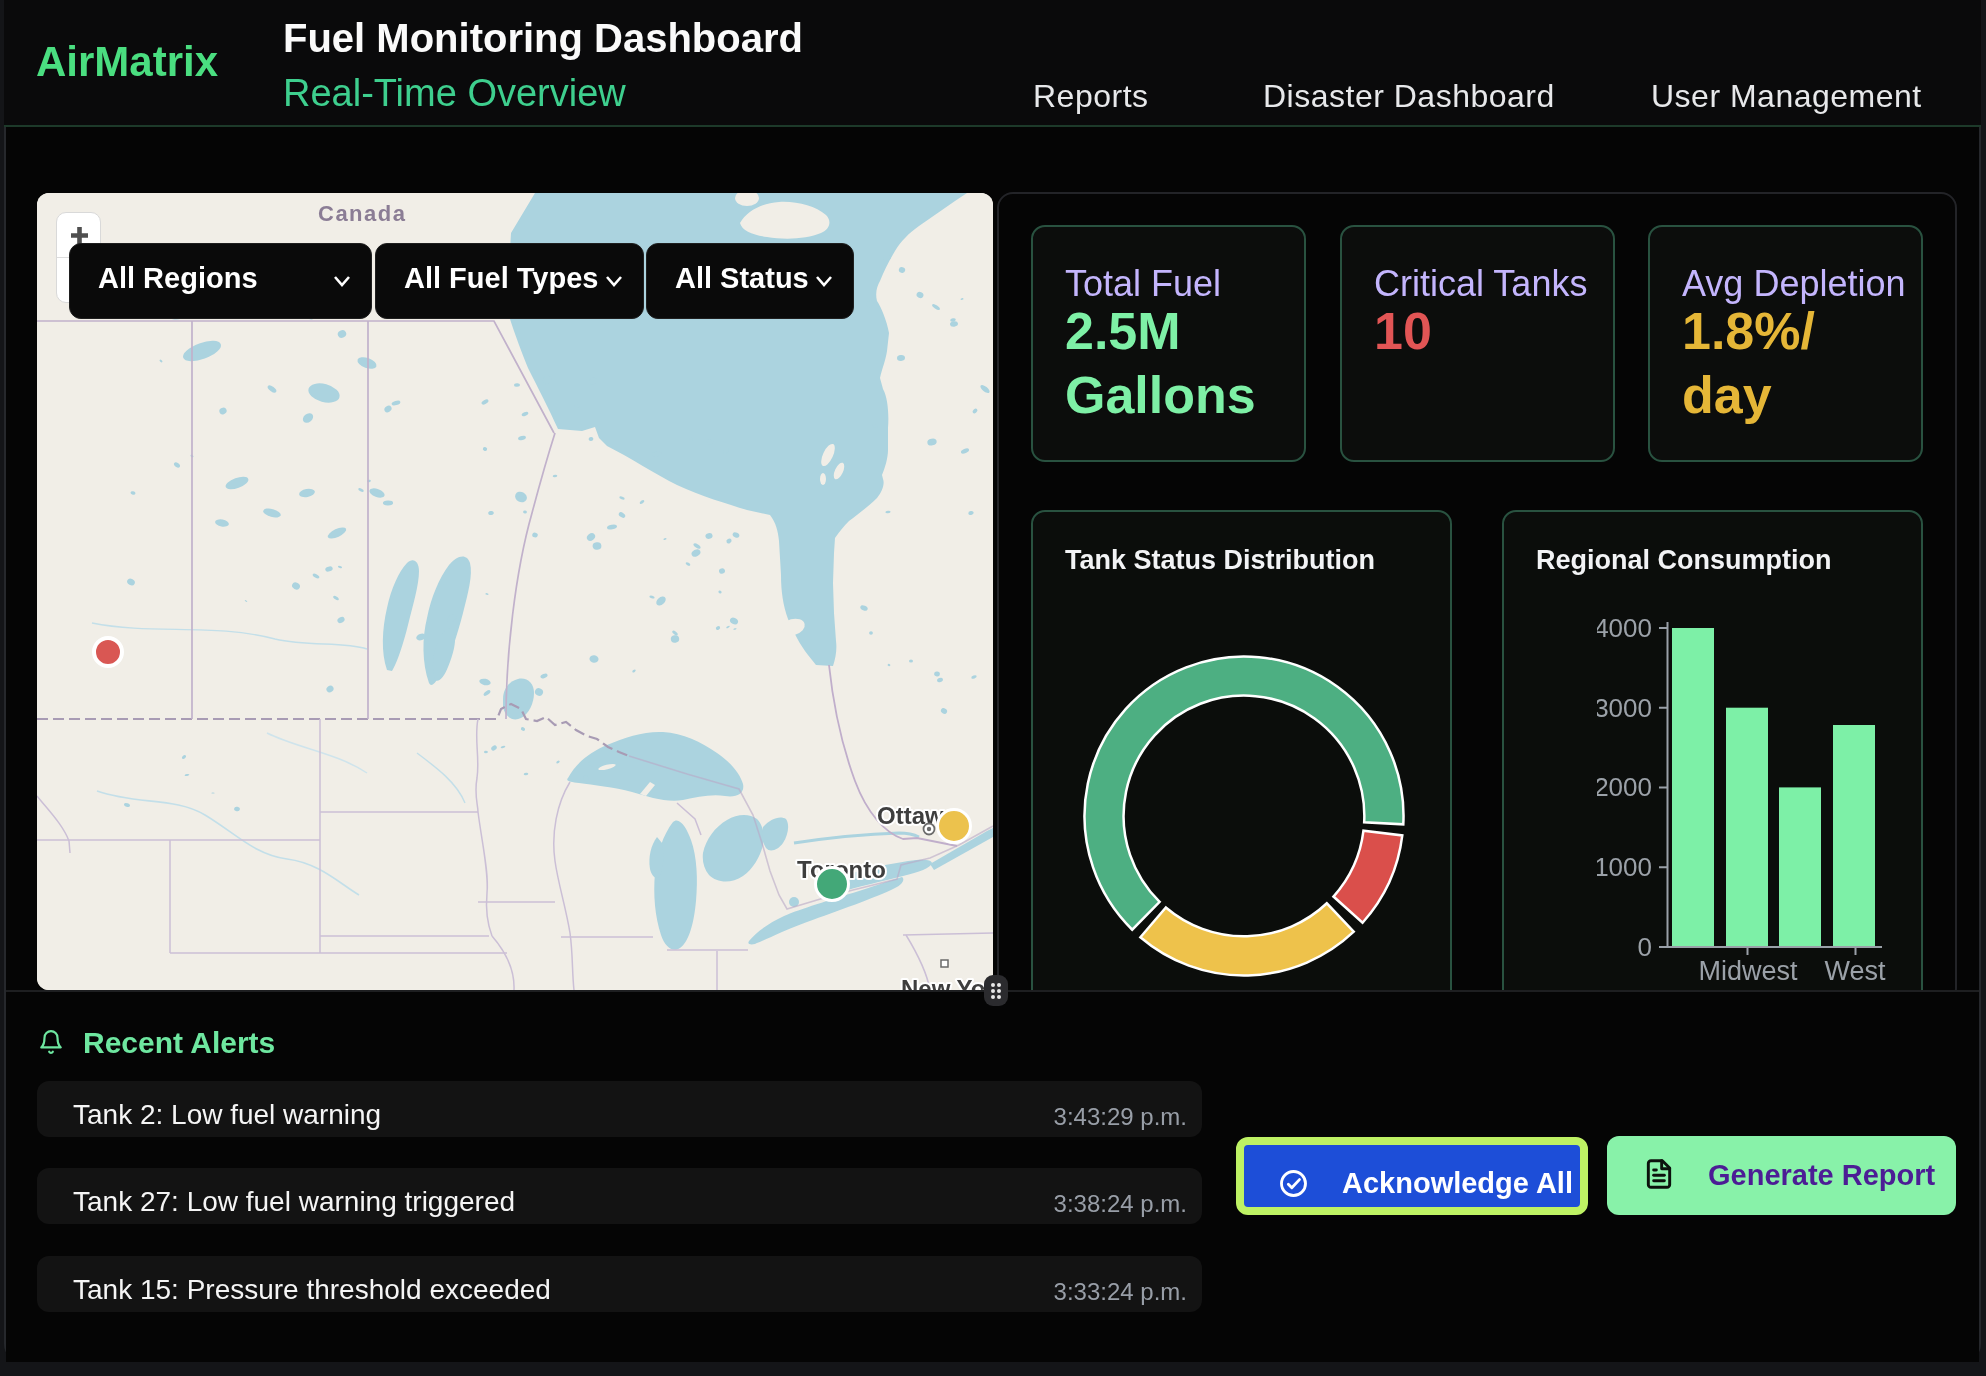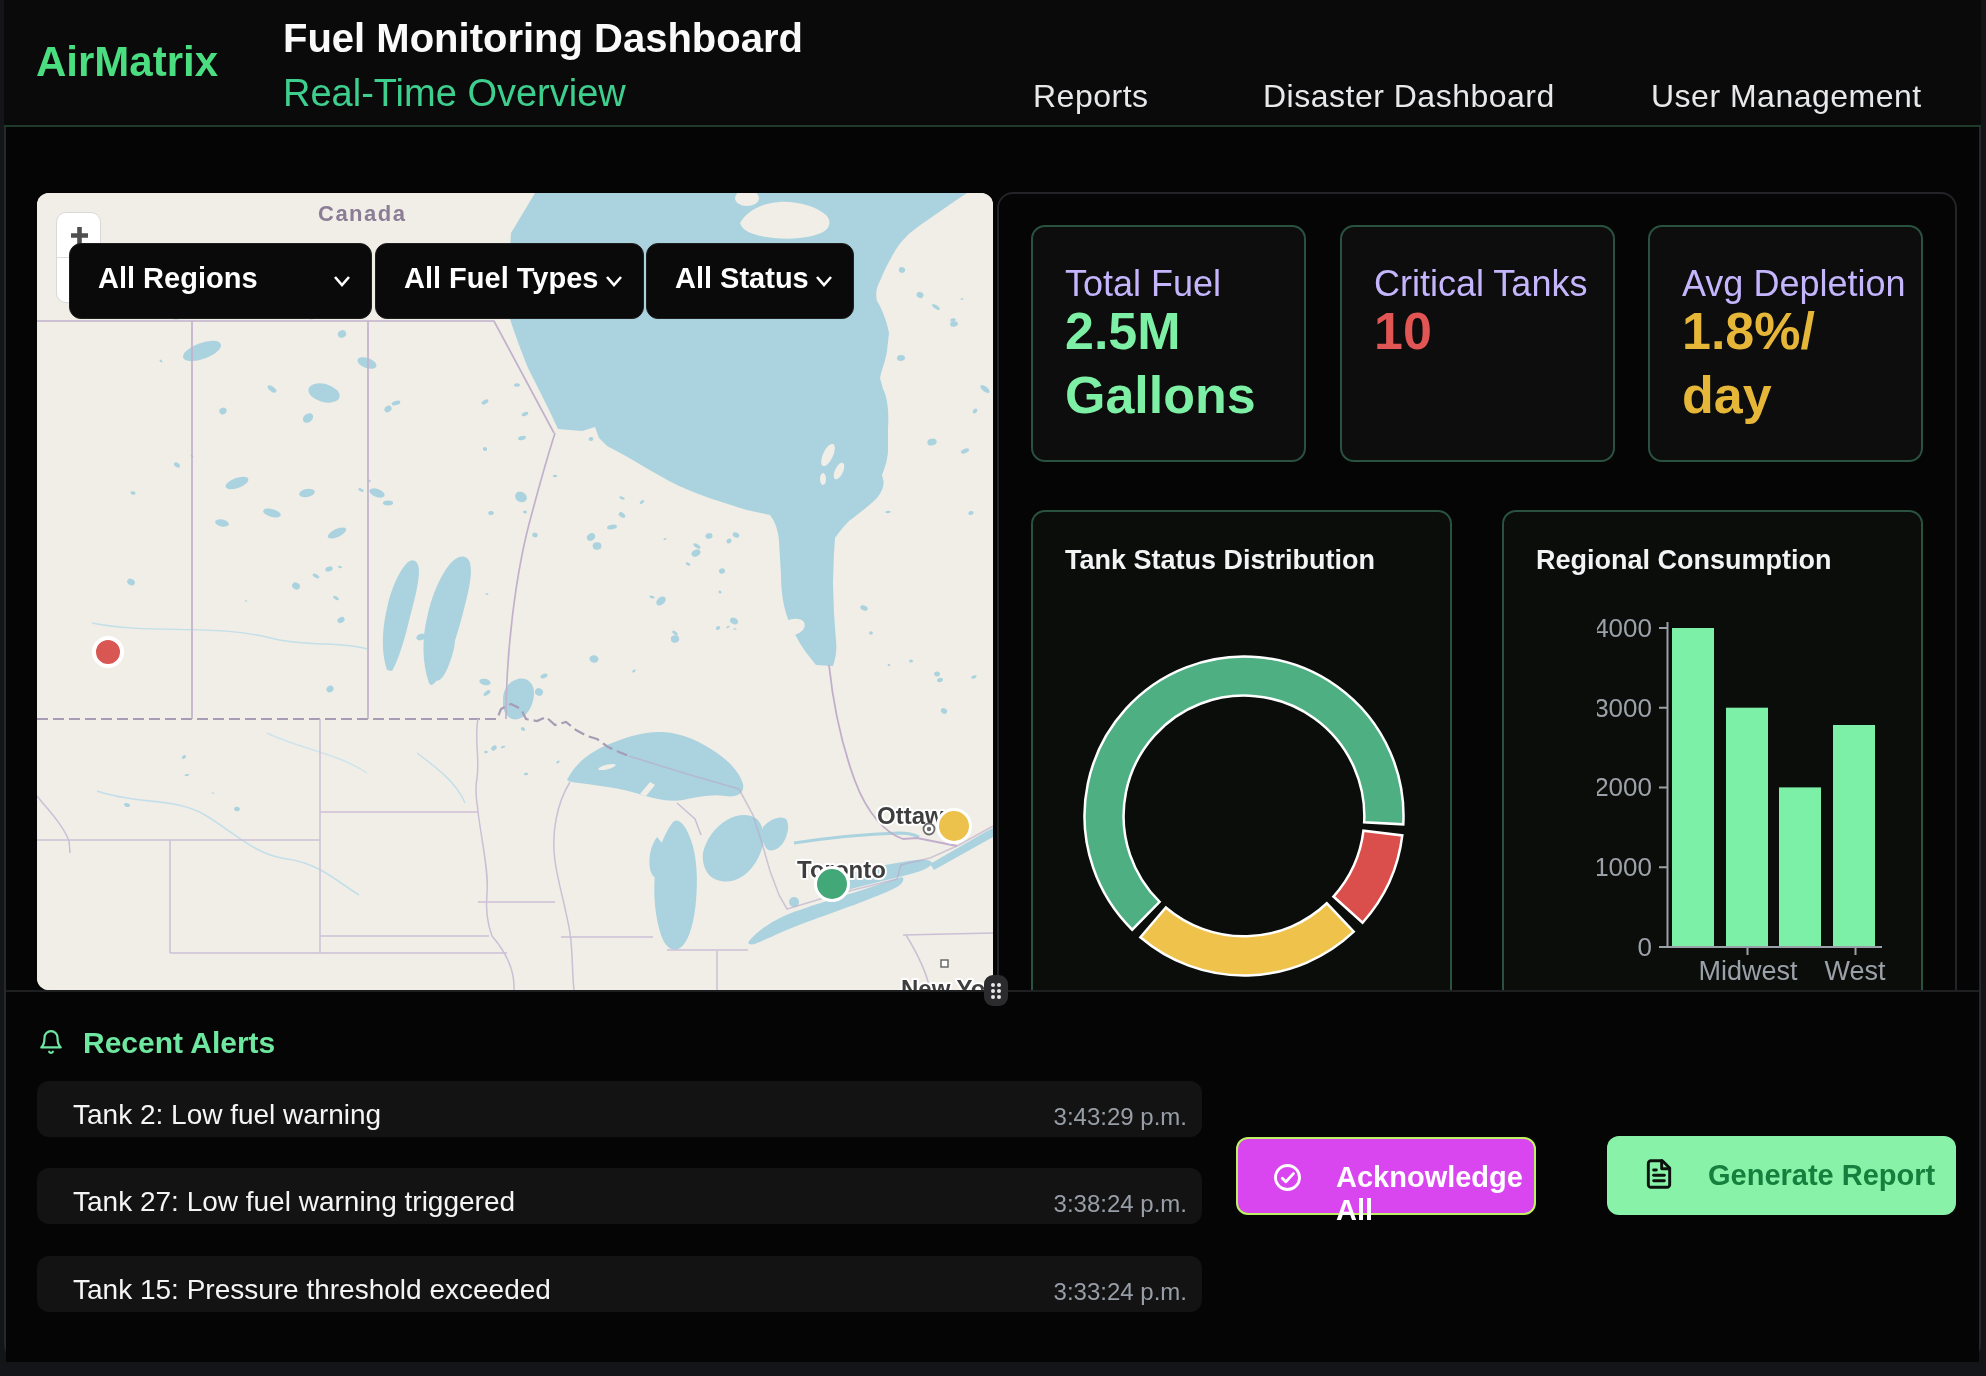--- a/index.html
+++ b/index.html
@@ -16,24 +16,24 @@
 .scard { position:absolute; top:98px; width:275px; height:237px; background:#0c0d0c; border:2px solid #295240; border-radius:14px; }
 .scard .lbl { position:absolute; left:32px; top:36px; font-size:36px; color:#c4b5fd; }
 .scard .val { position:absolute; left:32px; top:72px; font-size:52px; line-height:64px; font-weight:bold; width:220px; }
 .ccard { position:absolute; top:383px; width:421px; height:600px; background:#0b0d0b; border:2px solid #295240; border-radius:14px; }
 .ccard .ttl { position:absolute; left:32px; top:33px; font-size:27px; font-weight:bold; color:#f2f3f5; }
 #bottom { position:absolute; left:6px; top:990px; width:1973px; height:372px; background:#050505; border-top:2px solid #1e1f21; }
 #ralerts { position:absolute; left:83px; top:1026px; font-size:30px; font-weight:bold; color:#6ee7a0; }
 .arow { position:absolute; left:37px; width:1165px; height:56px; background:#131313; border-radius:12px; }
 .arow .t1 { position:absolute; left:36px; top:18px; font-size:28px; color:#f5f5f5; }
 .arow .t2 { position:absolute; right:15px; top:22px; font-size:24px; color:#989ea7; }
-#ackbtn { position:absolute; left:1236px; top:1137px; width:300px; height:78px; background:#d946ef; border:2px solid #bef264; border-radius:12px; }
+#ackbtn { position:absolute; left:1236px; top:1137px; width:352px; height:78px; background:#1d4ed8; border:8px solid #bef264; border-radius:12px; }
 #genbtn { position:absolute; left:1607px; top:1136px; width:349px; height:79px; background:#88f2a9; border-radius:12px; }
 #ackbtn span { position:absolute; left:98px; top:22px; font-size:29px; font-weight:600; color:#fff; }
-#genbtn span { position:absolute; left:101px; top:23px; font-size:29px; font-weight:600; color:#15803d; }
+#genbtn span { position:absolute; left:101px; top:23px; font-size:29px; font-weight:600; color:#4c1d95; }
 #map { position:absolute; left:37px; top:66px; width:956px; height:797px; border-radius:12px; overflow:hidden; background:#f1eee7; }
 .dd { position:absolute; top:116px; height:76px; background:#0a0a0a; border:1px solid #1f1f1f; border-radius:12px; color:#fff; }
 .dd span { position:absolute; left:28px; top:18px; font-size:29px; font-weight:600; }
 .dd svg { position:absolute; right:18px; top:26px; }
 #grip { position:absolute; left:984px; top:975px; z-index:5; width:24px; height:31px; background:#2b2b2e; border-radius:9px; }
 </style>
 </head>
 <body>
 <div id="shell"></div>
 

